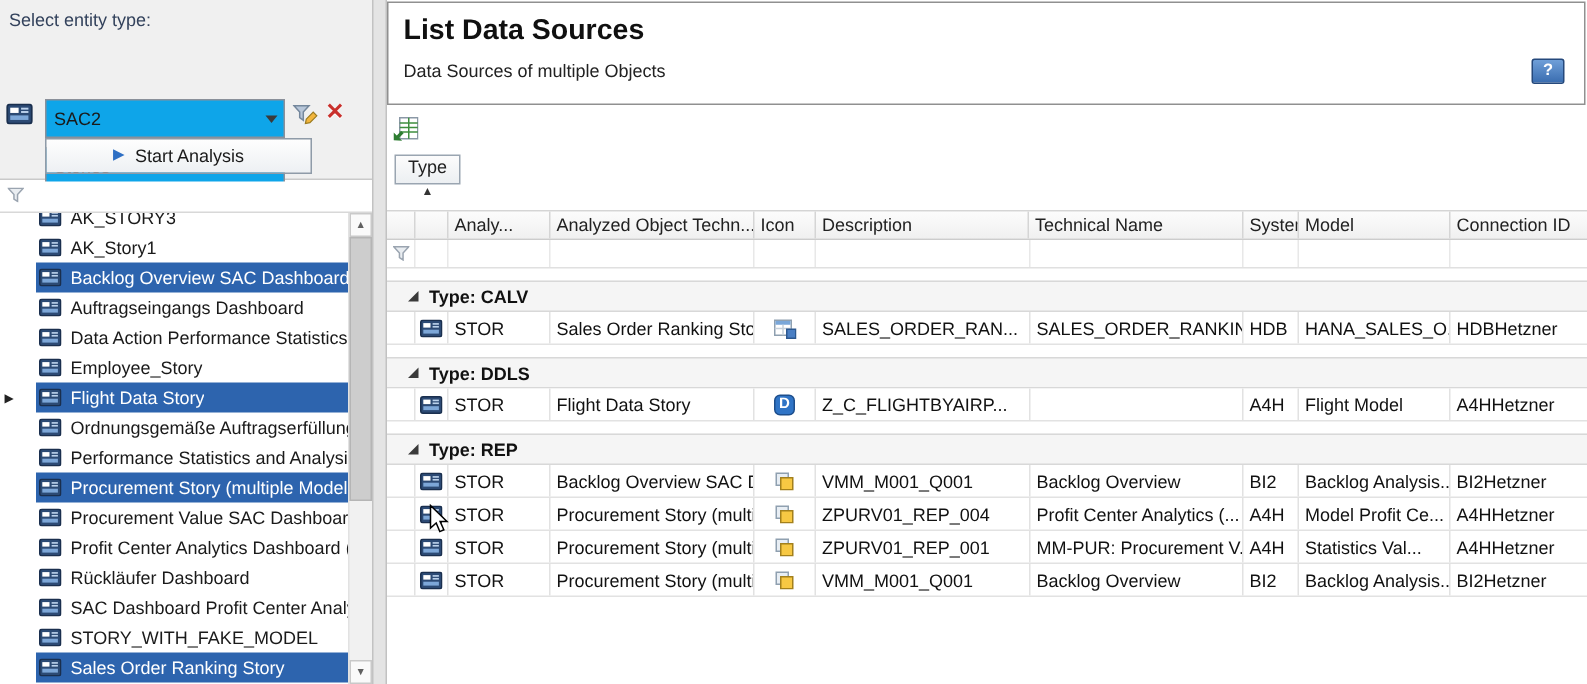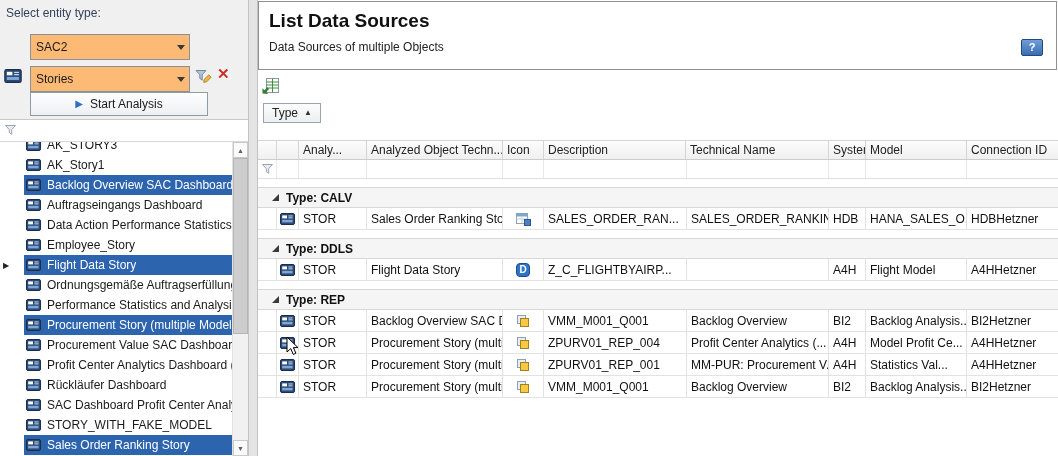--- a/index.html
+++ b/index.html
@@ -4,21 +4,21 @@
 <style>
   * { box-sizing: border-box; }
   html,body { margin:0; padding:0; }
   body { width:1058px; height:456px; overflow:hidden; font-family:"Liberation Sans", sans-serif; }
   .app { position:relative; width:1058px; height:456px; background:#ffffff; font-size:12px; color:#1a1a1a; }
 
   
   .left-panel { position:absolute; left:0; top:0; width:248px; height:456px; background:#ffffff; }
   .left-top { position:absolute; left:0; top:0; width:248px; height:120px; background:#f0f0f0; border-bottom:1px solid #c9c9c9; }
   .entity-label { position:absolute; left:6px; top:6px; color:#33425c; }
-  .combo { position:absolute; height:26px; background:#fdba74; border:1px solid #8a909a; display:flex; align-items:center; cursor:default; }
+  .combo { position:absolute; height:26px; background:#0ea5e9; border:1px solid #8a909a; display:flex; align-items:center; cursor:default;margin-top:32px; }
   .combo1 { left:30px; top:34px; width:160px; }
   .combo2 { left:30px; top:66px; width:160px; }
   .combo-text { flex:1; padding-left:5px; white-space:nowrap; overflow:hidden; }
   .combo-arrow { width:16px; display:flex; align-items:center; justify-content:center; }
   .combo-arrow::after { content:""; width:0; height:0; border-left:4px solid transparent; border-right:4px solid transparent; border-top:5px solid #3a3a3a; }
   .stories-main-icon { position:absolute; left:4px; top:69px; }
   .filter-edit { position:absolute; left:195px; top:69px; cursor:pointer; }
   .clear-x { position:absolute; left:217px; top:65px; color:#c9302c; font-weight:bold; font-size:15px; cursor:pointer; text-shadow:0 1px 0 #fff; }
   .start-btn { position:absolute; left:30px; top:92px; width:178px; height:24px; background:linear-gradient(#fefefe,#edf0f3); border:1px solid #8f9ba8; display:flex; align-items:center; justify-content:center; gap:7px; font-size:12px; font-family:inherit; color:#1a1a1a; cursor:pointer; }
   .play-icon { color:#2e6fc4; font-size:10px; line-height:1; }
@@ -45,21 +45,21 @@
   .splitter { position:absolute; left:248px; top:0; width:10px; height:456px; background:#e4e4e4; border-left:1px solid #c2c2c2; border-right:1px solid #c2c2c2; cursor:col-resize; }
 
   
   .header-box { position:absolute; left:258px; top:1px; width:799px; height:69px; background:#fff; border:1px solid #909090; }
   .page-title { position:absolute; left:10px; top:8px; font-size:19px; font-weight:bold; color:#101010; }
   .page-subtitle { position:absolute; left:10px; top:38px; font-size:12px; color:#222; }
   .help-btn { position:absolute; right:13px; top:37px; width:22px; height:17px; background:linear-gradient(#6f9fd8,#3a6db0); border:1px solid #25497c; color:#fff; font-weight:bold; font-size:11px; text-align:center; line-height:15px; cursor:pointer; border-radius:2px; }
 
   .excel-btn { position:absolute; left:262px; top:78px; cursor:pointer; }
 
-  .group-chip { position:absolute; left:263px; top:103px; height:20px; padding:0 8px; border:1px solid #9aa5b1; background:linear-gradient(#fcfcfc,#eceff2); display:flex; align-items:center; gap:6px; font-size:12px; color:#222; cursor:pointer; }
+  .group-chip { position:absolute; left:263px; top:103px; height:20px; padding:0 8px; border:1px solid #9aa5b1; background:linear-gradient(#fcfcfc,#eceff2); display:flex; align-items:center; gap:6px; font-size:12px; color:#222; cursor:pointer;flex-direction:column; }
   .sort-arrow { font-size:8px; color:#333; line-height:1; }
 
   .grid { position:absolute; left:258px; top:140px; width:800px; }
   .grid-header { display:flex; height:20px; background:linear-gradient(#fcfcfc,#f0f0f0); border-top:1px solid #d5d5d5; border-bottom:1px solid #cccccc; }
   .hcell { border-right:1px solid #d5d5d5; padding:0 4px; display:flex; align-items:center; white-space:nowrap; overflow:hidden; color:#222; }
   .grid-filter { display:flex; height:19px; background:#fff; border-bottom:1px solid #e0e0e0; }
   .fcell { border-right:1px solid #e8e8e8; display:flex; align-items:center; justify-content:center; }
 
   .c0 { width:19px; flex:0 0 19px; }
   .c1 { width:22px; flex:0 0 22px; }

